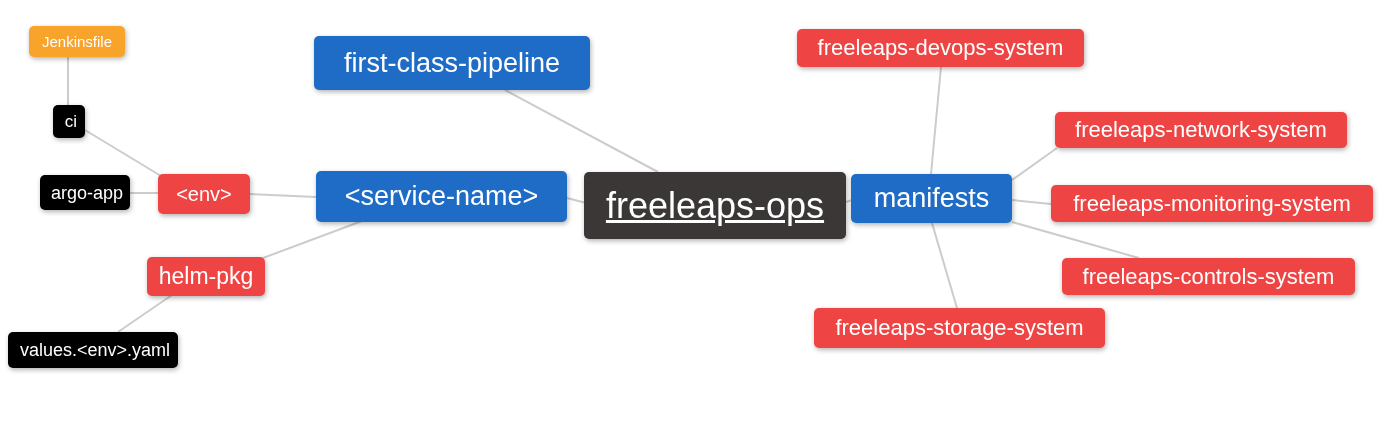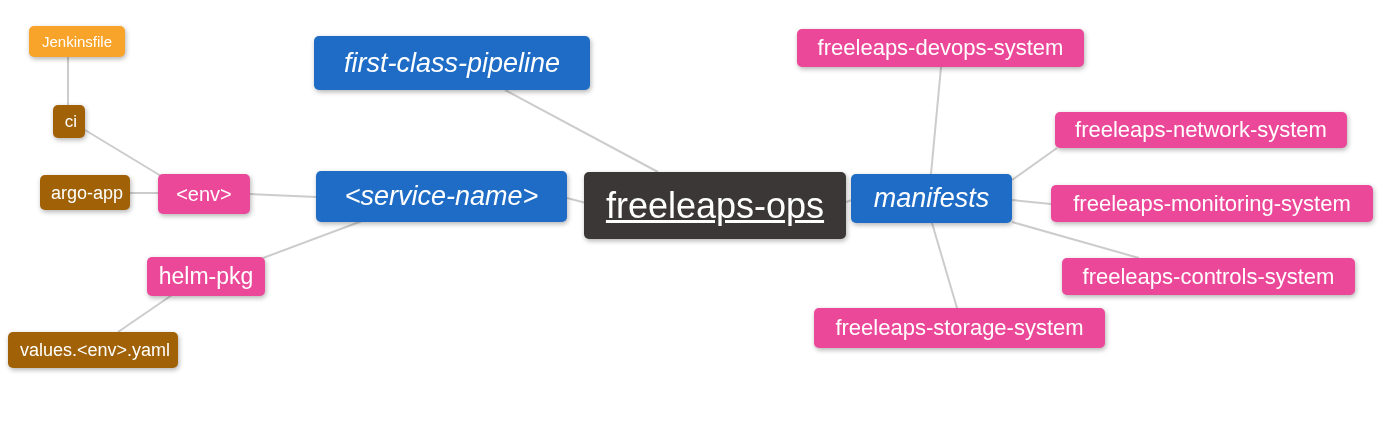--- a/index.html
+++ b/index.html
@@ -17,23 +17,23 @@
     display:flex;align-items:center;justify-content:center;
     color:#ffffff;
     border-radius:5px;
     box-shadow:1px 2px 5px rgba(0,0,0,0.30);
     white-space:nowrap;
     box-sizing:border-box;
     padding:0 8px;
     cursor:pointer;
     line-height:1;
   }
-  .node.blue {background:#1e6cc5;font-style:italic;}
-  .node.green{background:#ec4899;}
-  .node.red  {background:#a16207;padding-left:12px;}
+  .node.blue {background:#1e6cc5;}
+  .node.green{background:#ef4444;}
+  .node.red  {background:#000000;padding-left:12px;}
   .node.orange{background:#f8a329;margin-left:9px;}
   .node.dark {background:#3b3736;}
 </style>
 </head>
 <body>
 
 <div id="canvas">
 
   <svg id="edges" viewBox="0 0 1390 421" xmlns="http://www.w3.org/2000/svg">
     <line x1="68" y1="57" x2="68" y2="105"></line>

